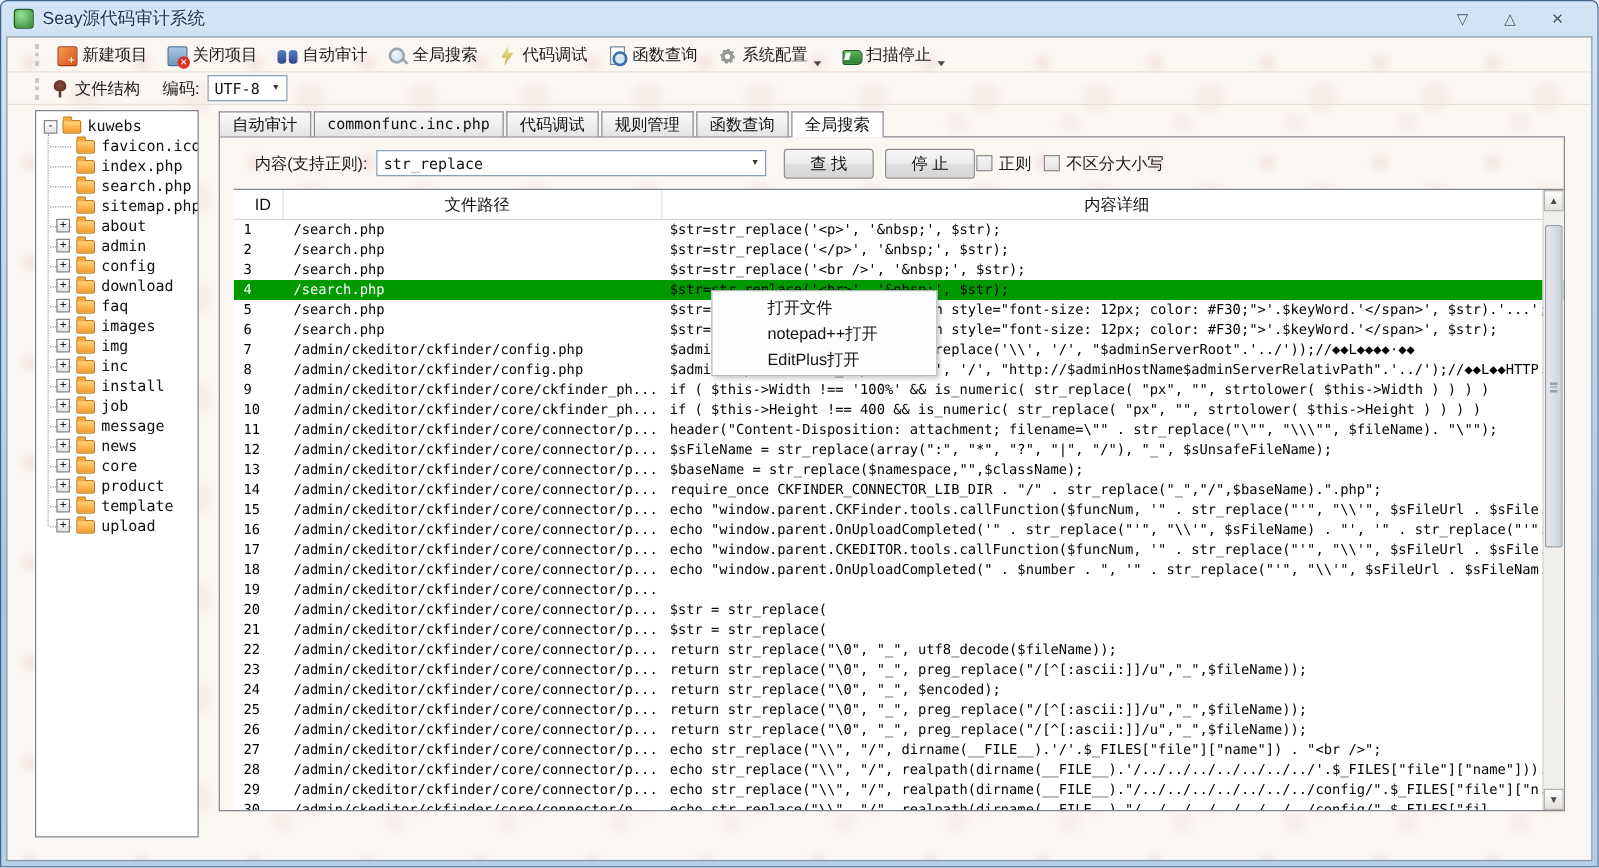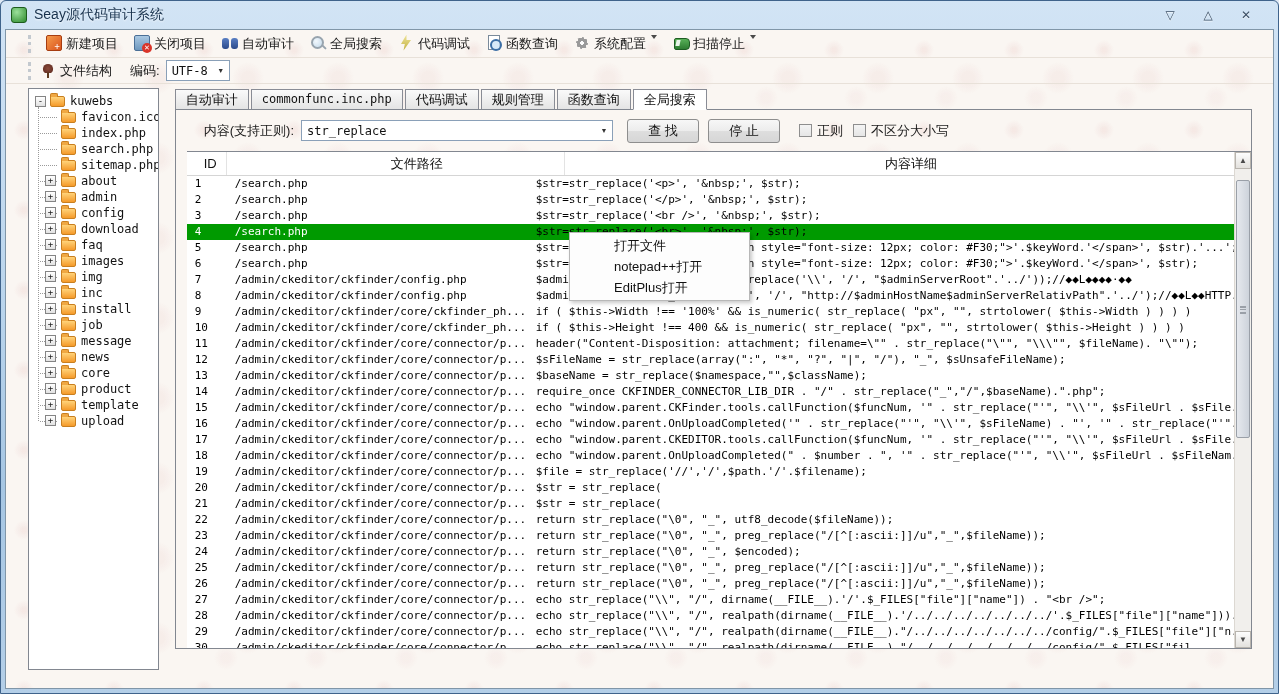--- a/index.html
+++ b/index.html
@@ -24,21 +24,21 @@
     background-image:
       radial-gradient(circle at 18px 20px, rgba(208,128,128,.11) 0 2px, transparent 10px),
       radial-gradient(circle at 62px 48px, rgba(208,128,128,.08) 0 6px, transparent 16px),
       radial-gradient(circle at 40px 68px, rgba(208,128,128,.06) 0 4px, transparent 12px);
     background-size:90px 80px; position:relative; }
 
   
   .toolbar { height:28px; display:flex; align-items:center; padding-left:22px; border-bottom:1px solid #e8e1d9; }
   .toolbar2 { height:26px; display:flex; align-items:center; padding-left:22px; border-bottom:1px solid #e8e1d9; }
   .grip { width:4px; height:18px; border-left:3px dotted #c3c9cf; margin-right:8px; flex:none; }
-  .tb-item { display:flex; align-items:flex-start; padding:2px 6px; margin-right:4px; cursor:default;font-family:Liberation Serif, serif; }
+  .tb-item { display:flex; align-items:flex-end; padding:2px 6px; margin-right:4px; cursor:default;font-family:Liberation Serif, serif; }
   .tb-label { font-size:13px; color:#1a1a1a; }
   .dd-arrow { width:0; height:0; border-left:3px solid transparent; border-right:3px solid transparent;
     border-top:4px solid #4a4a4a; margin-left:5px; }
 
   .tbicon { width:16px; height:16px; display:inline-block; position:relative; margin-right:4px; flex:none; }
   .new-project-icon { background:linear-gradient(135deg,#f59a4a,#d9531e); border:1px solid #a63c10; border-radius:2px; }
   .new-project-icon::after { content:"+"; position:absolute; right:1px; bottom:-2px; color:#fff; font-weight:bold; font-size:10px; }
   .close-project-icon { background:linear-gradient(180deg,#a9c8e3,#6e97bd); border:1px solid #4a6f96; border-radius:2px; }
   .close-project-icon::after { content:"✕"; position:absolute; right:-3px; bottom:-3px; width:10px; height:10px;
     background:#d9352a; border-radius:50%; color:#fff; font-size:7px; line-height:10px; text-align:center; }
@@ -107,31 +107,31 @@
 
   
   .panel { height:540px; border:1px solid #828790; display:flex; flex-direction:column; position:relative; z-index:1;padding-left:11px; }
   .search-row { height:41px; display:flex; align-items:center; padding-left:17px; flex:none; }
   .search-label { font-size:13px; color:#1a1a1a; margin-right:7px; }
   .search-combo { width:312px; }
   .btn { min-width:72px; height:24px; border:1px solid #8e8e8e; border-radius:3px;
     background:linear-gradient(180deg,#f7f7f7,#ececec 50%,#dedede 50%,#d6d6d6);
     font-size:13px; color:#111; display:flex; align-items:center; justify-content:center; cursor:default; }
   .btn-find { margin-left:14px; } .btn-stop { margin-left:9px; }
-  .chk-group { display:flex; align-items:center; margin-left:19px; }
+  .chk-group { display:flex; align-items:center; margin-left:1px; }
   .chk-group.second { margin-left:10px; }
   .checkbox { width:13px; height:13px; border:1px solid #8e8e8e; background:linear-gradient(180deg,#f4f4f4,#e6e6e6); flex:none; }
   .chk-label { font-size:13px; color:#1a1a1a; margin-left:5px; }
 
   
   .grid { flex:1; border-top:1px solid #828790; background:#fff; overflow:hidden; position:relative; }
   .grid-header { display:flex; height:24px; align-items:center; background:#fff; border-bottom:1px solid #d5d5d5;
     font-size:13px; color:#111;text-align:center; }
   .h-id { width:40px; padding-left:8px; flex:none; border-right:1px solid #e3e3e3; height:100%; line-height:24px; }
-  .h-path { width:303px; padding-left:8px; flex:none; border-right:1px solid #e3e3e3; height:100%; line-height:24px;margin-left:35px; }
+  .h-path { width:303px; padding-left:8px; flex:none; border-right:1px solid #e3e3e3; height:100%; line-height:24px; }
   .h-content { flex:1; padding-left:6px; height:100%; line-height:24px; }
   .grid-row { display:flex; height:16px; align-items:center; white-space:nowrap; }
   .cell { overflow:hidden; font:11px/16px "DejaVu Sans Mono",monospace; color:#000; }
   .c-id { width:40px; padding-left:8px; flex:none; }
   .c-path { width:303px; padding-left:8px; flex:none; }
   .c-content { flex:1; padding-left:6px; }
   .grid-row.selected { background:var(--sel,#009a00); }
   .grid-row.selected .c-id, .grid-row.selected .c-path { color:#fff; }
   .grid-row.selected .c-content { color:#000; }
 
@@ -452,21 +452,20 @@
                   <span class="cell c-content">echo "window.parent.CKEDITOR.tools.callFunction($funcNum, '" . str_replace("'", "\\'", $sFileUrl . $sFile...</span>
                 </div>
                 <div class="grid-row">
                   <span class="cell c-id">18</span>
                   <span class="cell c-path">/admin/ckeditor/ckfinder/core/connector/p...</span>
                   <span class="cell c-content">echo "window.parent.OnUploadCompleted(" . $number . ", '" . str_replace("'", "\\'", $sFileUrl . $sFileNam...</span>
                 </div>
                 <div class="grid-row">
                   <span class="cell c-id">19</span>
                   <span class="cell c-path">/admin/ckeditor/ckfinder/core/connector/p...</span>
-                  <span class="cell c-content">$file = str_replace('//','/',$path.'/'.$filename);</span>
                 </div>
                 <div class="grid-row">
                   <span class="cell c-id">20</span>
                   <span class="cell c-path">/admin/ckeditor/ckfinder/core/connector/p...</span>
                   <span class="cell c-content">$str = str_replace(</span>
                 </div>
                 <div class="grid-row">
                   <span class="cell c-id">21</span>
                   <span class="cell c-path">/admin/ckeditor/ckfinder/core/connector/p...</span>
                   <span class="cell c-content">$str = str_replace(</span>

